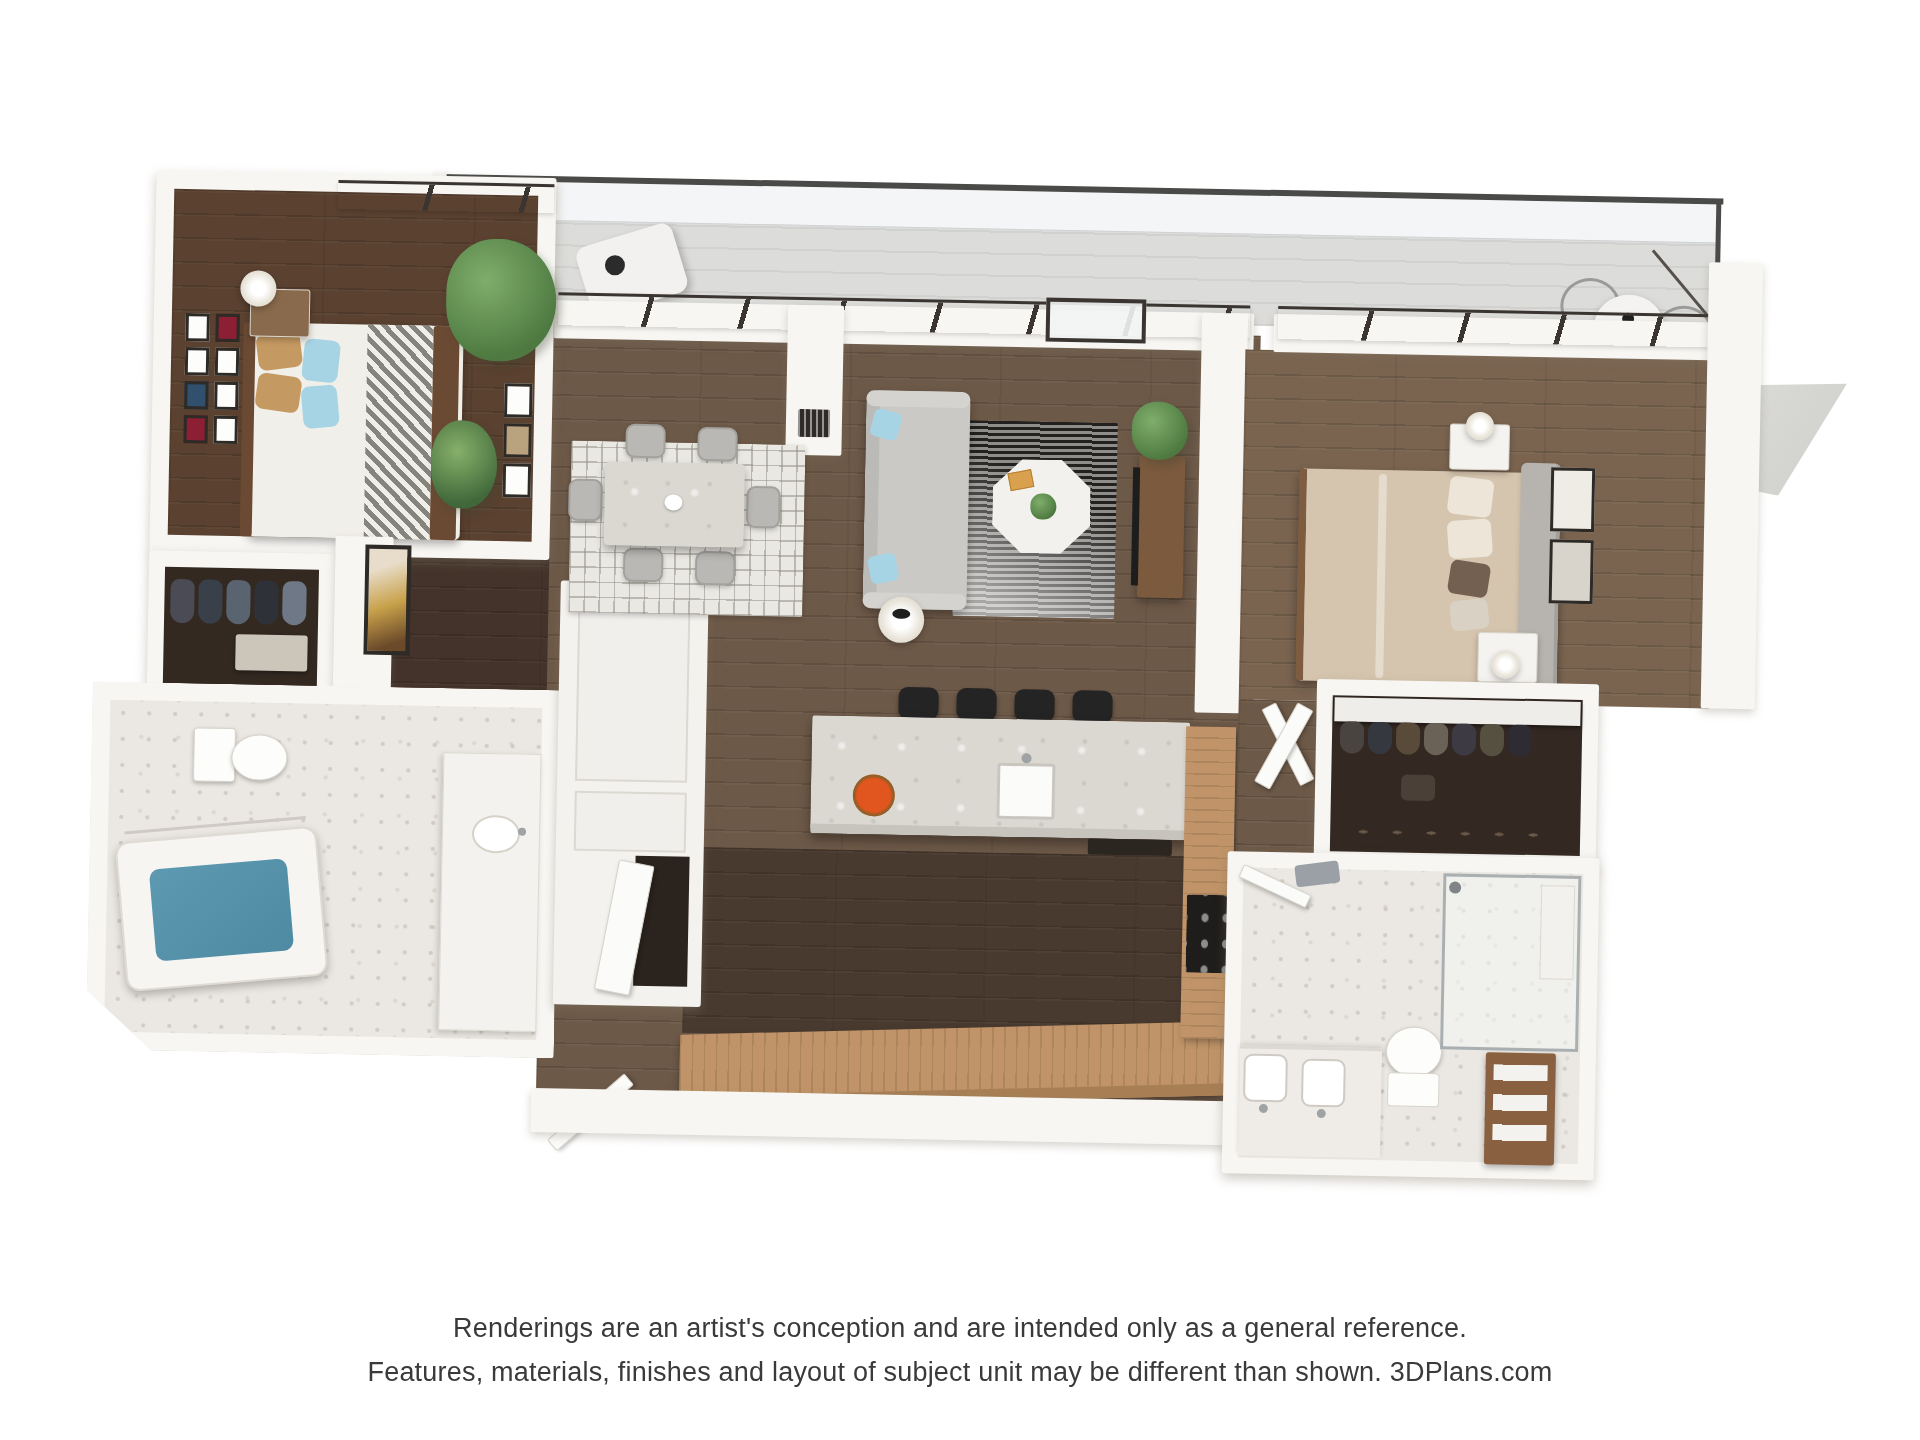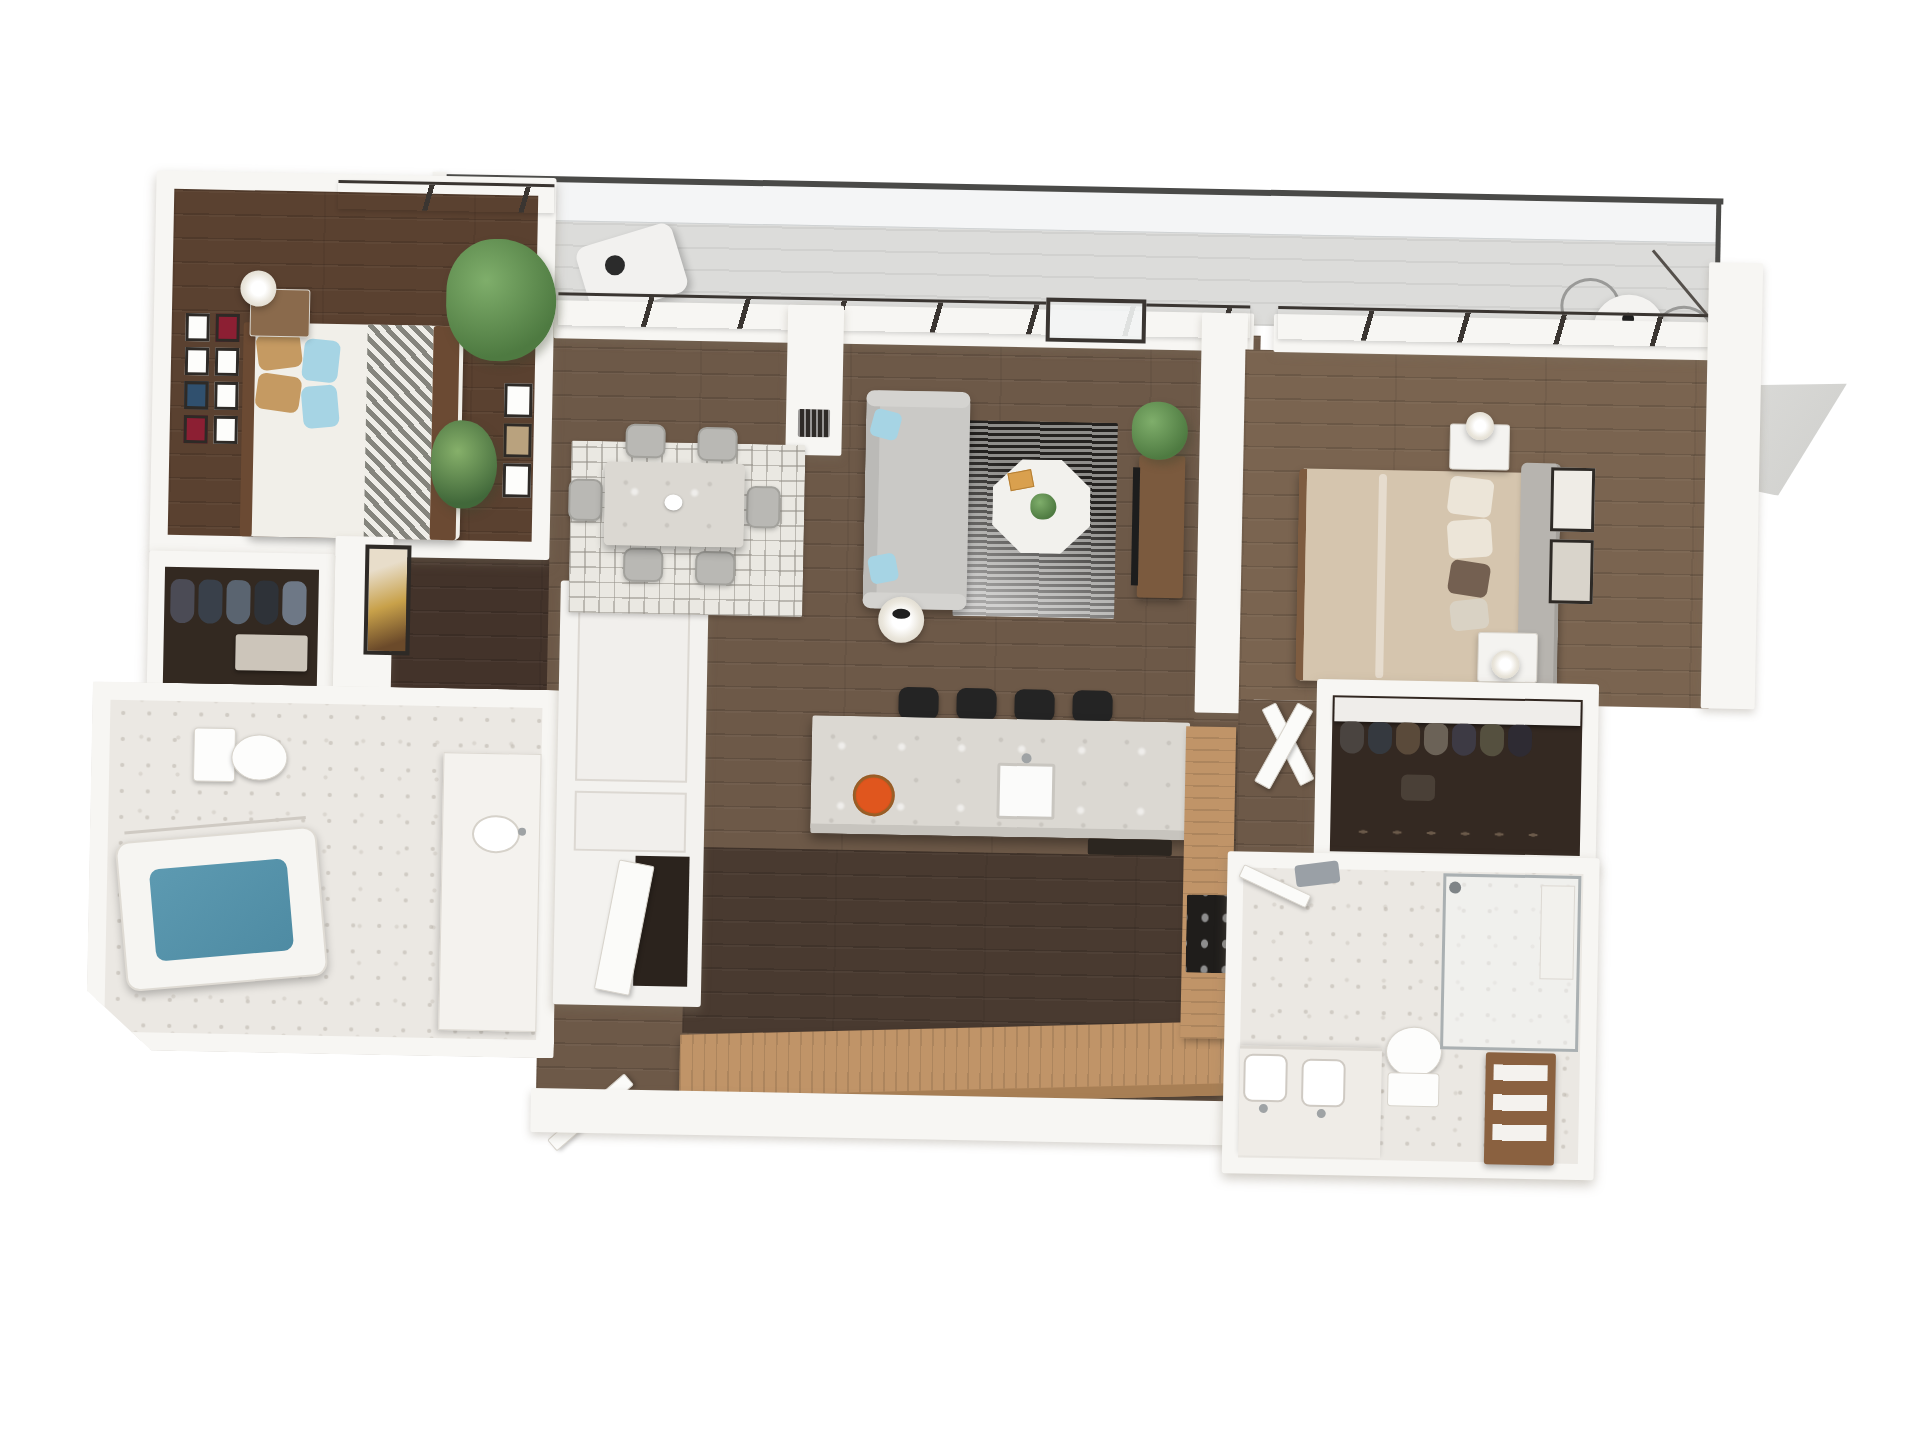--- a/index.html
+++ b/index.html
@@ -262,13 +262,17 @@
   <div class="abs" style="left:1546px;top:874px;width:32px;height:92px;background:#f2f1ed;border:1px solid #dcd8d2;"></div>
   <div class="abs" style="left:1454px;top:872px;width:12px;height:12px;border-radius:50%;background:#7f8487;"></div>
   <div class="abs" style="left:1494px;top:1042px;width:70px;height:112px;background:#8a6140;border-radius:3px;
     box-shadow:0 3px 6px rgba(0,0,0,0.3);"></div>
   <div class="abs" style="left:1502px;top:1054px;width:54px;height:88px;
     background:repeating-linear-gradient(180deg,#f4f2ee 0 16px, #8a6140 16px 30px);"></div>
   <div class="abs doorslab" style="left:1246px;top:858px;width:72px;height:12px;transform:rotate(24deg);transform-origin:left center;"></div>
 
 </div>
 
+<div id="disclaimer">
+  <div>Renderings are an artist's conception and are intended only as a general reference.</div>
+  <div>Features, materials, finishes and layout of subject unit may be different than shown. 3DPlans.com</div>
 </div>
+</div>
 
 </body></html>

